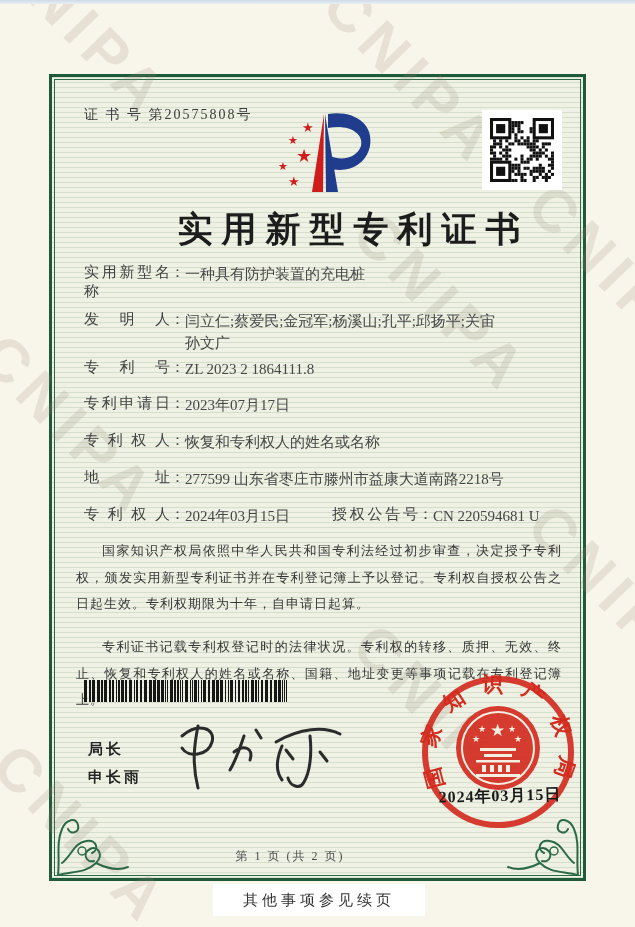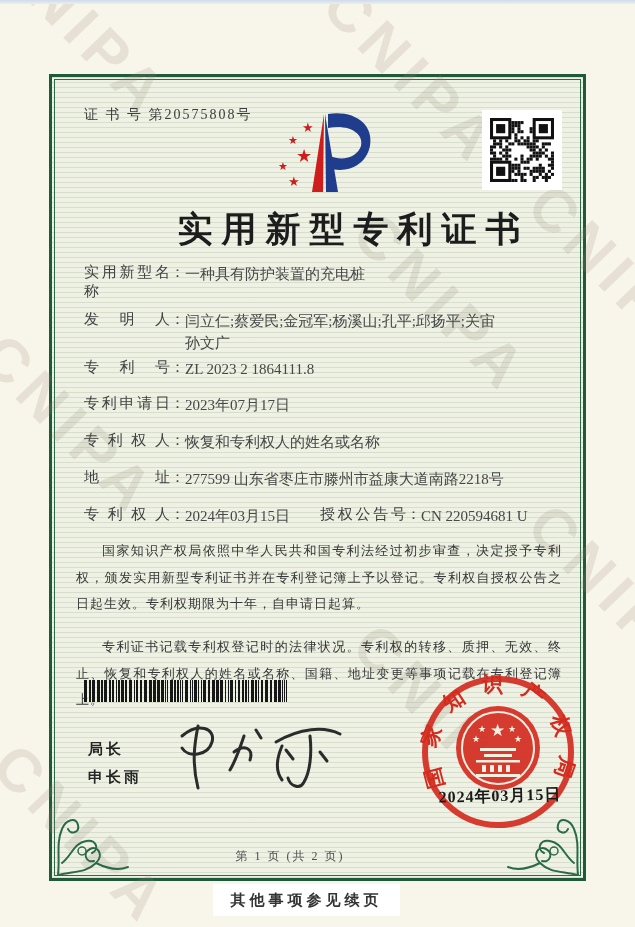--- a/index.html
+++ b/index.html
@@ -34,43 +34,43 @@
   .logo{position:absolute; left:262px; top:104px; z-index:3;}
   .qrbox{position:absolute; left:482px; top:110px; width:80px; height:80px; background:#ffffff; z-index:3;}
   .qrbox svg{position:absolute; left:8px; top:8px;}
   .title{
     position:absolute; left:49px; top:206px; width:609px; z-index:3;
     text-align:center; font-size:35px; font-weight:bold; letter-spacing:9px;
     color:#1c1c1c;
   }
   .row{position:absolute; left:84px; z-index:3; font-size:15px; color:#424242; width:470px;}
   .lbl{display:inline-block; width:86px; text-align:justify; text-align-last:justify; vertical-align:top;}
-  .lbl2{display:inline-block; width:86px; text-align:justify; text-align-last:justify; vertical-align:top; margin-left:30px;}
+  .lbl2{display:inline-block; width:86px; text-align:justify; text-align-last:justify; vertical-align:top; margin-left:42px;}
   .colon{vertical-align:top;}
   .val{display:inline-block; vertical-align:top; white-space:pre-line; line-height:22px; color:#474747;}
   .paras{position:absolute; left:76px; top:538px; width:486px; z-index:3;
     font-size:13px; line-height:2.05; color:#373737; text-align:justify;}
   .paras p{margin:0 0 16px 0; text-indent:2em; letter-spacing:1px;}
   .barcode{position:absolute; left:84px; top:680px; z-index:3;}
   .sigtitle{position:absolute; left:88px; top:740px; z-index:3;
     font-family:Liberation Mono, monospace; font-size:15px; font-weight:bold;
     letter-spacing:3px; color:#262626;}
   .signame{position:absolute; left:88px; top:768px; z-index:3;
     font-family:"Liberation Sans",sans-serif; font-size:15px; font-weight:bold;
     letter-spacing:3px; color:#262626;}
   .signature{position:absolute; left:158px; top:712px; z-index:3;}
   .seal{position:absolute; left:420px; top:674px; width:156px; height:156px; z-index:3;}
   .sealdate{position:absolute; left:430px; top:786px; width:140px; z-index:4;
     text-align:center; font-size:16px; font-weight:bold; color:#191919;
     letter-spacing:1px; transform:rotate(-1.5deg);}
   .pagenum{position:absolute; left:49px; top:848px; width:482px; z-index:3;
     text-align:center; font-size:12px; letter-spacing:2px; color:#4d4d4d;}
-  .footerbox{position:absolute; left:213px; top:884px; width:187px; height:32px;
+  .footerbox{position:absolute; left:213px; top:884px; width:212px; height:32px;
     background:#ffffff; z-index:3; display:flex; align-items:center; justify-content:center;
-    font-size:15px; letter-spacing:4px; color:#343434;font-weight:bold;}
+    font-size:15px; letter-spacing:4px; color:#343434;}
 </style>
 </head>
 <body>
 
 <div class="page">
   <div class="topstrip"></div>
 
   <div class="wm" style="left:-30px;top:-8px;">CNIPA</div>
   <div class="wm" style="left:300px;top:40px;">CNIPA</div>
   <div class="wm" style="left:505px;top:240px;">CNIPA</div>

